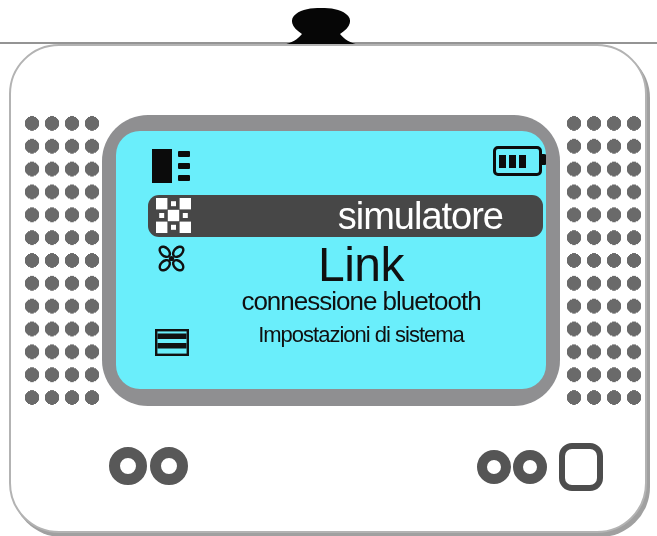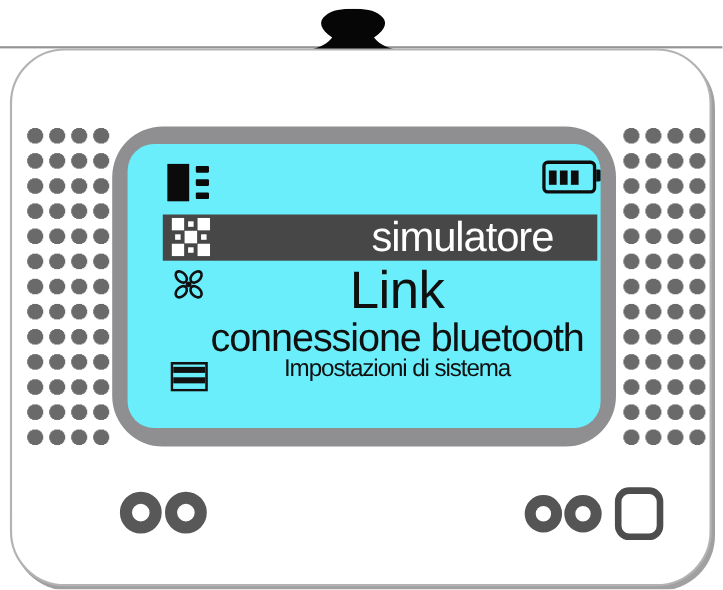--- a/index.html
+++ b/index.html
@@ -45,30 +45,30 @@
   }
   .battery::after {
     content:""; position:absolute; right:-8px; top:5px; width:5px; height:11px;
     background:#0c0c0c; border-radius:0 3px 3px 0;
   }
   .battery i { display:block; width:7px; height:13px; background:#0c0c0c; }
   
   .row-selected {
     position:absolute; left:32px; right:3px; top:64px; height:42px;
     background:var(--selected_bar,#474747);
-    display:flex; align-items:center;
+    display:flex; align-items:center;border-radius:11px;
   }
   .row-selected .sel-icon { position:absolute; left:8px; top:3px; }
   .row-selected .sel-label {
     margin-left:auto; padding-right:40px; color:var(--selected_text,#ffffff);
     font-size:38px; line-height:42px; letter-spacing:-1px;
   }
   .menurow { position:absolute; left:60px; right:0; text-align:center; white-space:nowrap; }
   .menurow.link   { top:106px; font-size:48px; letter-spacing:-0.5px; }
-  .menurow.conn   { top:155px; font-size:36px; letter-spacing:-1px; }
+  .menurow.conn   { top:155px; font-size:26px; letter-spacing:-1px; }
   .menurow.impost { top:191px; font-size:22px; letter-spacing:-1px; }
   .fan-icon     { position:absolute; left:40px; top:112px; }
   .stripes-icon { position:absolute; left:39px; top:198px; }
   
   .ring {
     position:absolute; width:16px; height:16px; border:11px solid #585858;
     border-radius:50%; background:#ffffff;
   }
   .ring.small { width:14px; height:14px; border-width:10px; border-color:#555555; }
   .ring.l1 { left:109px; top:447px; }

